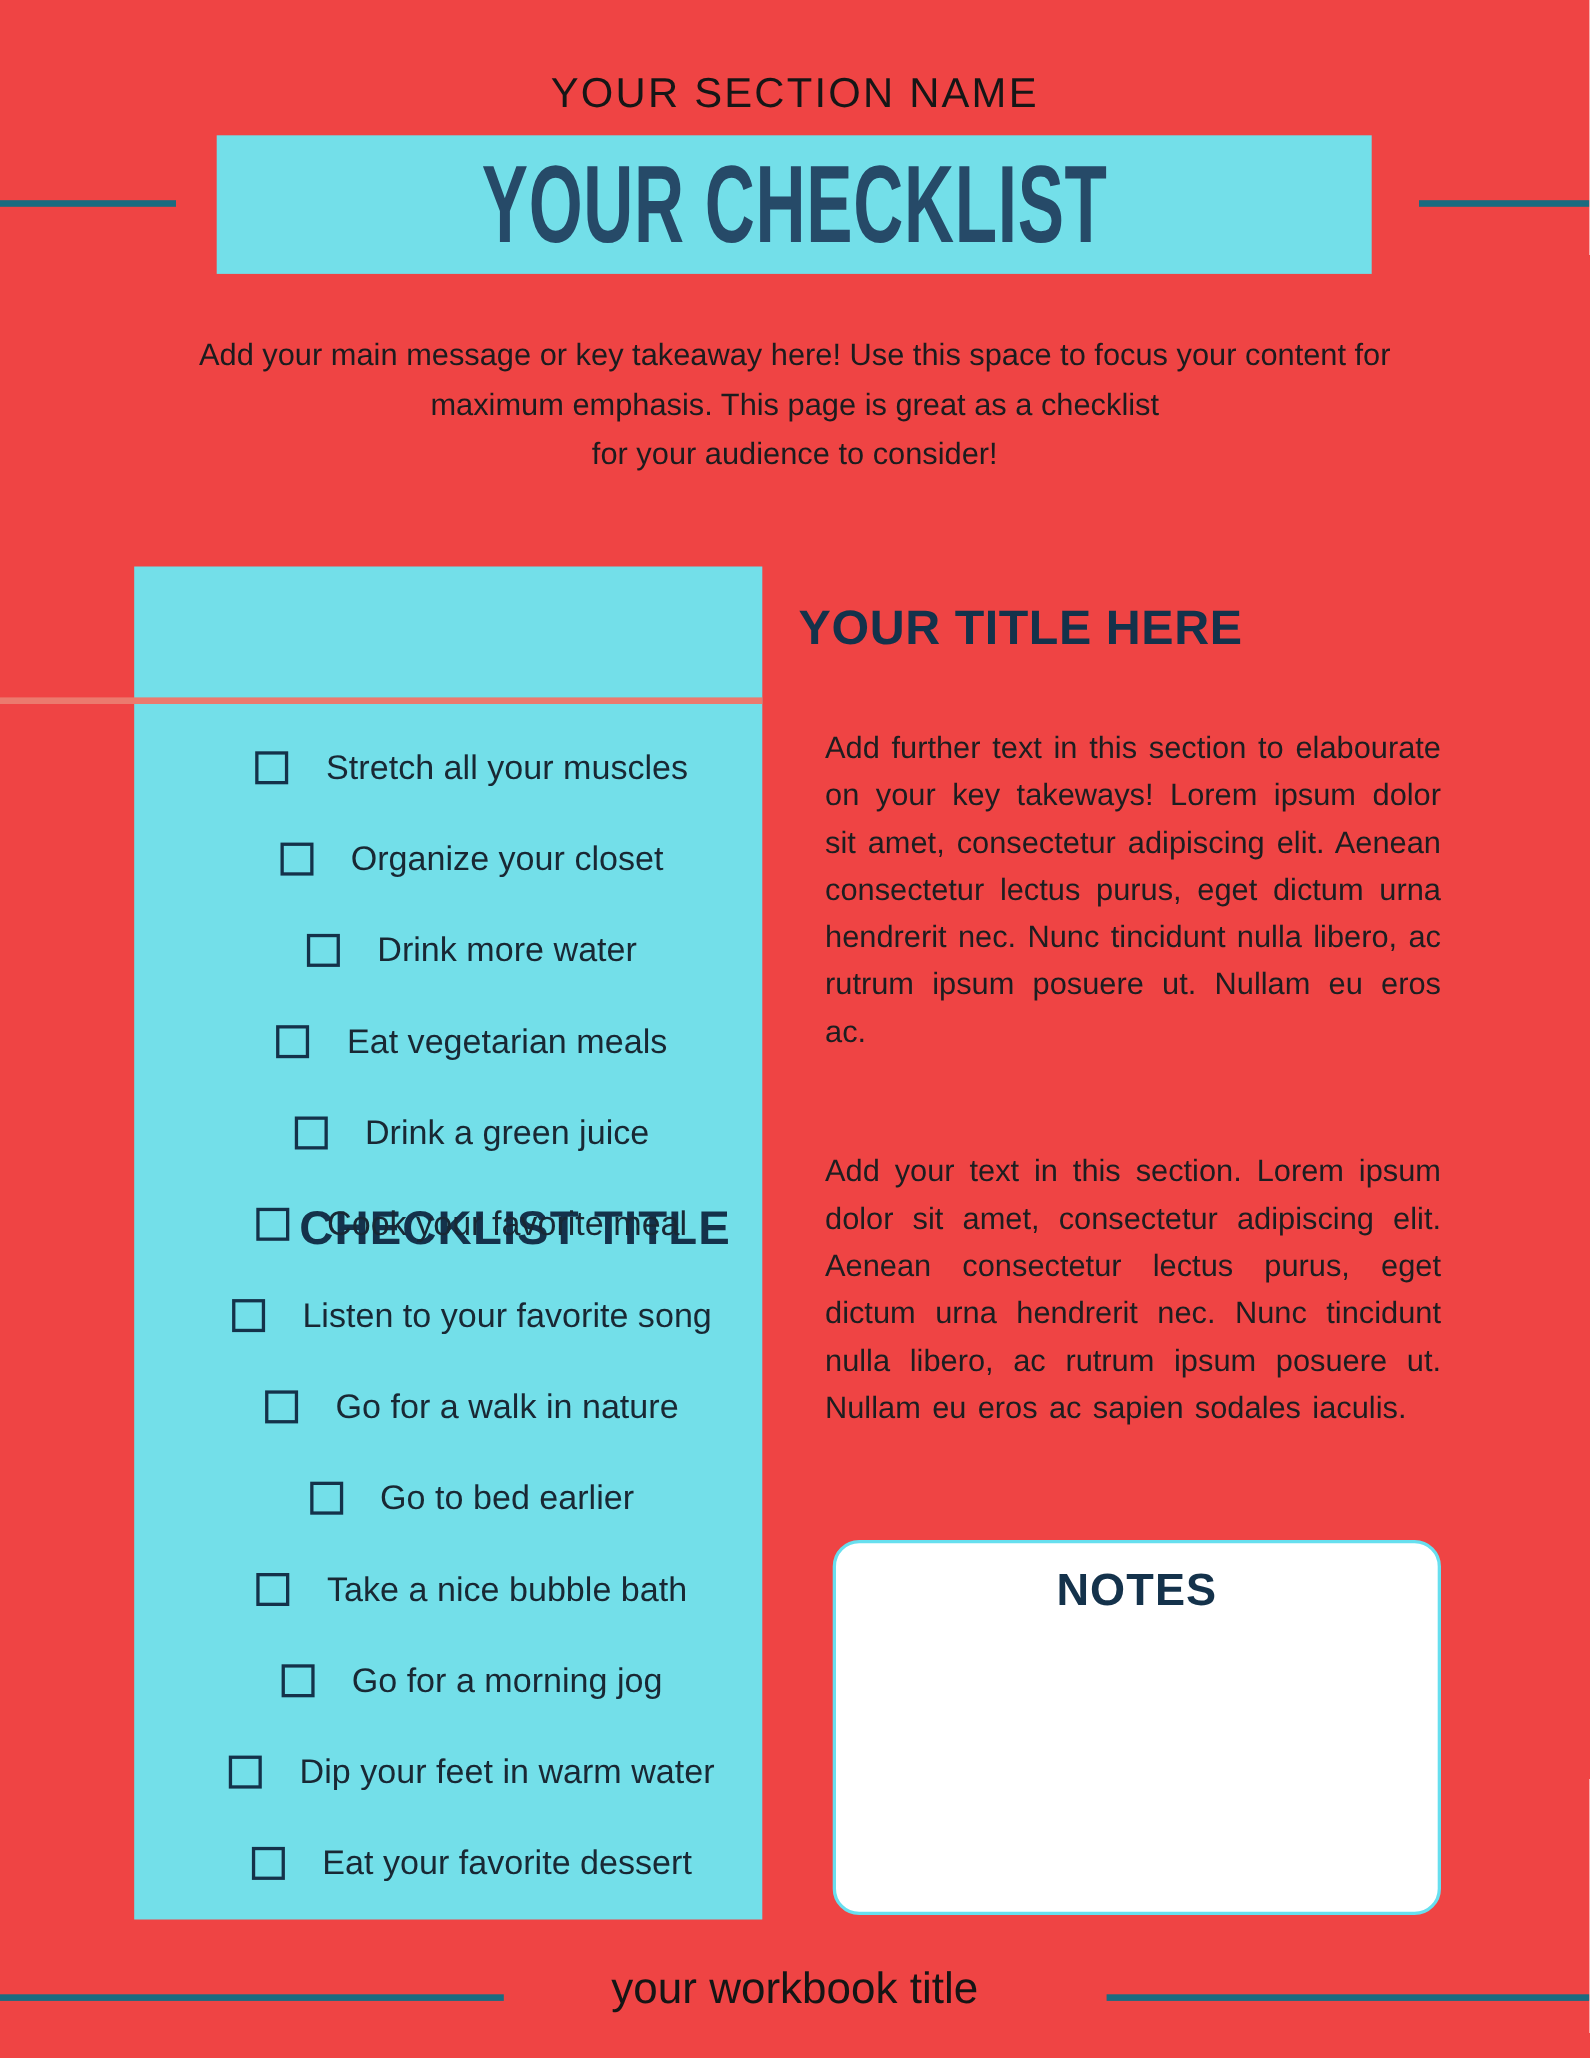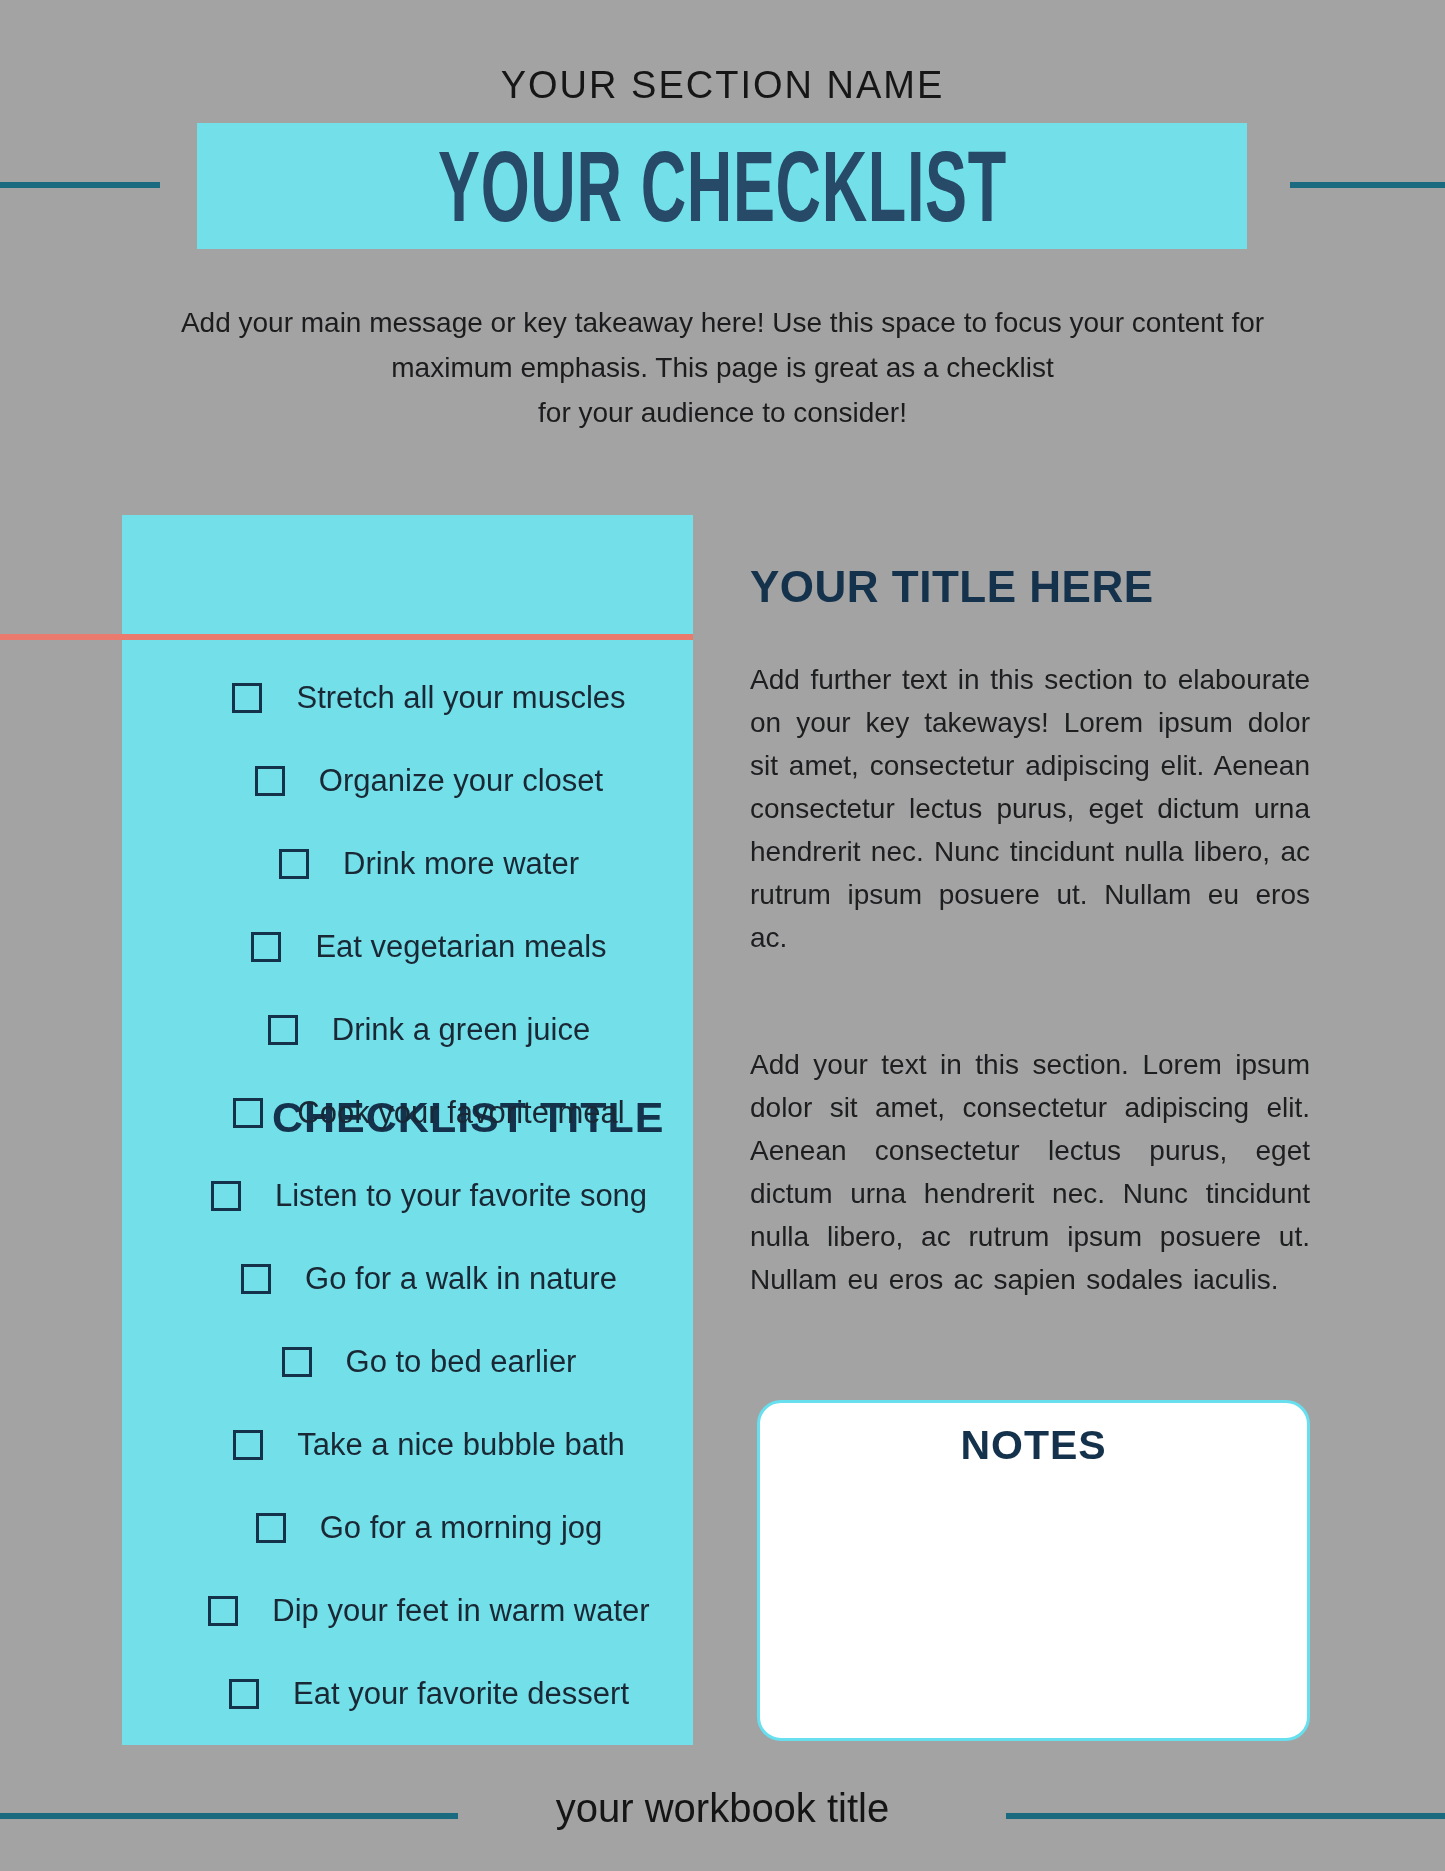--- a/index.html
+++ b/index.html
@@ -1,17 +1,17 @@
 <!DOCTYPE html>
 <html style="--cyan: #73DFE9; --navy: #14324B; --banner_navy: #264A68; --teal: #1A6B80; --salmon: #EB7A6E; --notes_border: #67DFEF;"><head>
 <meta charset="utf-8">
 <style>
   html,body{margin:0;padding:0;background:#fff;}
   .page{
-    position:relative;width:1445px;height:1871px;background:#a3a3a3;overflow:hidden;
+    position:relative;width:1445px;height:1871px;background:#ef4444;overflow:hidden;
     font-family:"Liberation Sans", sans-serif;
   }
   .section-name{
     position:absolute;top:64px;left:0;width:100%;text-align:center;
     font-size:38px;letter-spacing:2px;color:#161616;font-weight:400;white-space:nowrap;
   }
   .banner{
     position:absolute;left:197px;top:123px;width:1050px;height:126px;
     background:var(--cyan);display:flex;align-items:center;justify-content:center;
   }
@@ -33,22 +33,22 @@
   .checklist-title{
     position:absolute;left:150px;top:578px;font-size:43px;font-weight:bold;
     letter-spacing:1px;color:var(--navy);white-space:nowrap;
   }
   .salmon-line{position:absolute;left:0;top:634px;width:693px;height:6px;background:var(--salmon);}
   .checklist-items{position:absolute;left:122px;top:656px;width:571px;display:flex;flex-direction:column;}
   .check-row{height:83px;display:flex;align-items:center;padding-left:43px;gap:34px;box-sizing:border-box;justify-content:center;}
   .checkbox{width:30px;height:30px;border:3px solid #14324A;box-sizing:border-box;flex:none;background:transparent;}
   .check-label{font-size:31px;color:#192834;white-space:nowrap;}
   .article-title{
-    position:absolute;left:750px;top:546px;font-size:44px;font-weight:bold;
-    letter-spacing:0.5px;color:var(--navy);white-space:nowrap;margin-top:16px;
+    position:absolute;left:726px;top:546px;font-size:44px;font-weight:bold;
+    letter-spacing:0.5px;color:var(--navy);white-space:nowrap;
   }
   .para{
     position:absolute;left:750px;width:560px;text-align:justify;
     font-size:28px;line-height:43px;color:#1d1e20;word-spacing:2.5px;margin-top:26px;
   }
   .para1{top:632px;}
   .para2{top:1017px;}
   .notes-box{
     position:absolute;left:757px;top:1400px;width:553px;height:341px;
     border:3px solid var(--notes_border);border-radius:24px;box-sizing:border-box;background:#fff;

